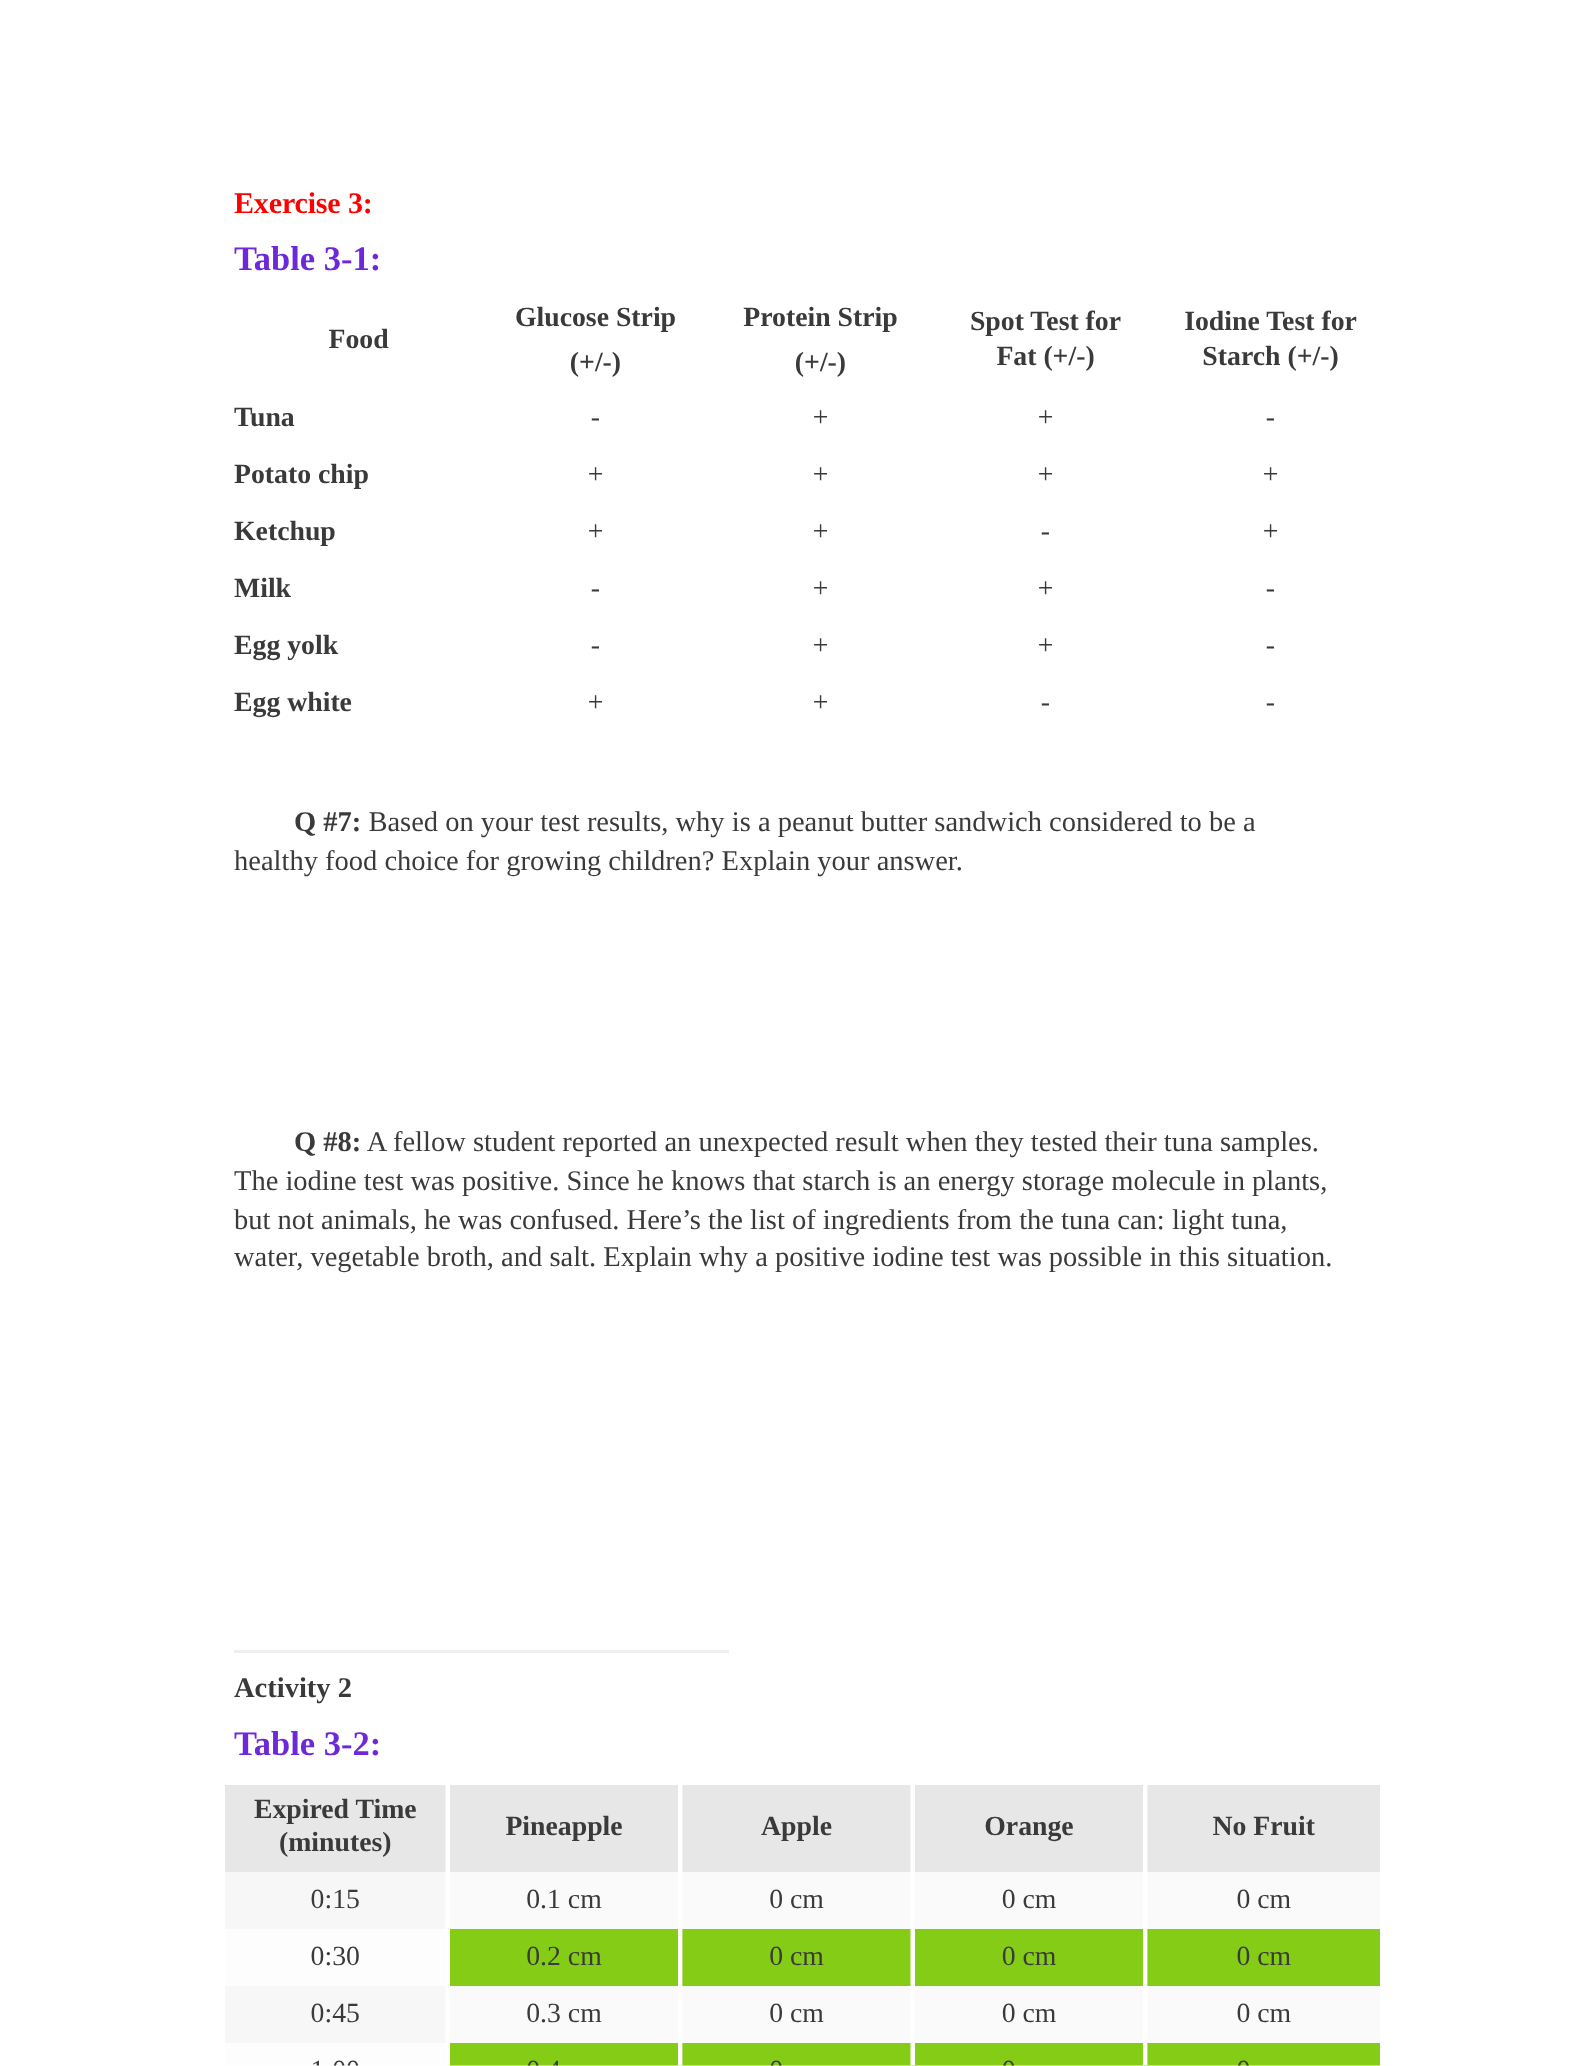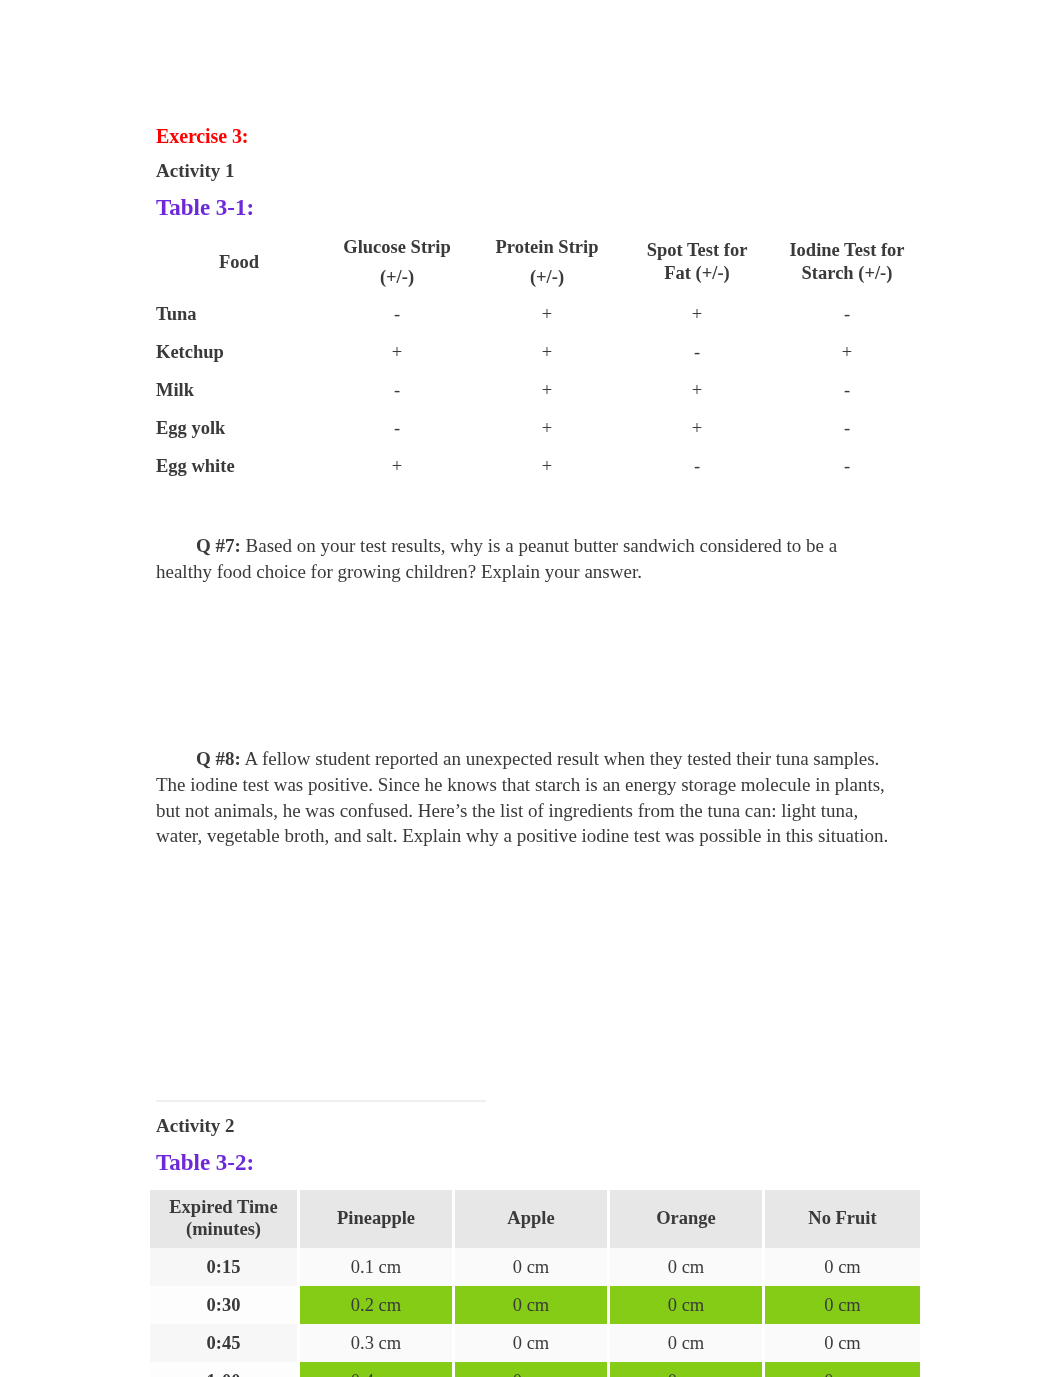--- a/index.html
+++ b/index.html
@@ -157,35 +157,34 @@
     text-align: center;
     height: 38px;
     line-height: 38px;
     padding: 0;
     border-right: 3px solid #ffffff;
     background: #84cc16;
   }
   .t32 tbody td:last-child { border-right: none; }
   .t32 tbody tr.band td { background: #fafafa; }
   .t32 tbody td.time-cell {
-    font-weight: bold;
+    font-weight: normal;
     background: #fdfdfd;
   }
   .t32 tbody tr.band td.time-cell { background: #f7f7f7; }
 </style>
 </head>
 <body>
 
 <div class="page">
 
   <div class="content">
 
     <div class="h-exercise">Exercise 3:</div>
 
-    <div class="h-activity">Activity 1</div>
 
     <div class="h-table">Table 3-1:</div>
 
     <table class="t31">
       <colgroup>
         <col class="c-food">
           <col class="c-col">
           <col class="c-col">
           <col class="c-col">
           <col class="c-col">
@@ -211,20 +210,27 @@
           </th>
         </tr>
       </thead>
       <tbody>
         <tr>
           <td class="food-cell">Tuna</td>
           <td>-</td>
           <td>+</td>
           <td>+</td>
           <td>-</td>
+        </tr>
+        <tr>
+          <td class="food-cell">Potato chip</td>
+          <td>+</td>
+          <td>+</td>
+          <td>+</td>
+          <td>+</td>
         </tr>
         <tr>
           <td class="food-cell">Ketchup</td>
           <td>+</td>
           <td>+</td>
           <td>-</td>
           <td>+</td>
         </tr>
         <tr>
           <td class="food-cell">Milk</td>

